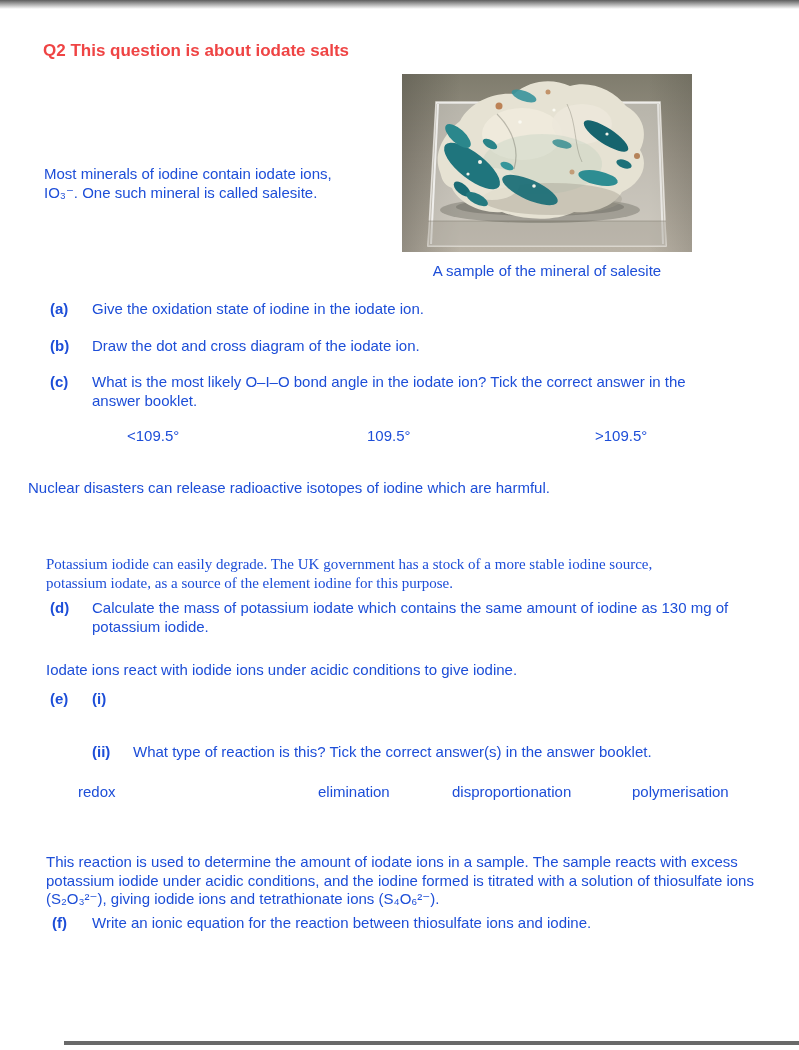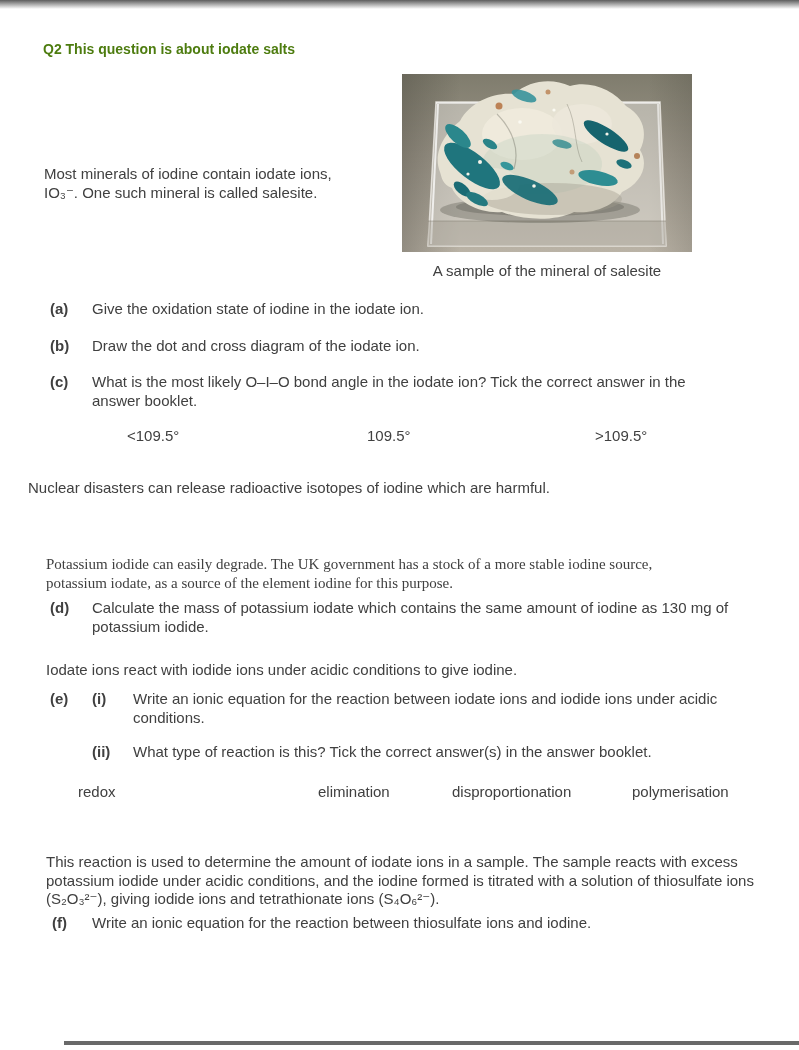--- a/index.html
+++ b/index.html
@@ -1,29 +1,29 @@
 <!DOCTYPE html>
 <html><head>
 <meta charset="utf-8">
 <style>
   html,body{margin:0;padding:0;}
   body{
     width:799px;height:1050px;background:#ffffff;overflow:hidden;position:relative;
     font-family:"Liberation Sans","DejaVu Sans",sans-serif;
   }
   .abs{position:absolute;}
-  .t{font-size:15px;line-height:18.5px;color:#404040;}
+  .t{font-size:15px;line-height:18.5px;color:#1d4ed8;}
   .edge-top{
     top:0;left:0;width:799px;height:9px;
     background:linear-gradient(to bottom, rgba(85,85,85,.95), rgba(255,255,255,0));
   }
   .edge-bottom{
     top:1041px;left:64px;width:735px;height:4px;background:#4f4f4f;opacity:.85;
   }
-  .title{left:43px;top:41px;font-size:14px;font-weight:700;color:#4d7c0f;}
+  .title{left:43px;top:41px;font-size:17px;font-weight:700;color:#ef4444;}
   .intro{left:44px;top:150px;width:300px;}
   .photo{left:402px;top:74px;width:290px;height:178px;}
   .photo svg{display:block;}
   .caption{left:402px;top:262px;width:290px;text-align:center;}
   .part{display:flex;}
   .plabel{flex:none;font-weight:700;}
   .part-a{left:50px;top:300px;}  .part-a .plabel{width:42px;}
   .part-b{left:50px;top:337px;}  .part-b .plabel{width:42px;}
   .part-c{left:50px;top:373px;}  .part-c .plabel{width:42px;} .part-c .ptext{width:636px;}
   .part-d{left:50px;top:599px;}  .part-d .plabel{width:42px;} .part-d .ptext{width:650px;}
@@ -146,21 +146,20 @@
   <div class="abs t part part-d">
     <span class="plabel">(d)</span>
     <span class="ptext">Calculate the mass of potassium iodate which contains the same amount of iodine as 130 mg of potassium iodide.</span>
   </div>
 
   <p class="abs t para-iodate">Iodate ions react with iodide ions under acidic conditions to give iodine.</p>
 
   <div class="abs t part part-e">
     <span class="plabel">(e)</span>
     <span class="sublabel">(i)</span>
-    <span class="ptext">Write an ionic equation for the reaction between iodate ions and iodide ions under acidic conditions.</span>
   </div>
 
   <div class="abs t part part-eii">
     <span class="sublabel">(ii)</span>
     <span class="ptext">What type of reaction is this? Tick the correct answer(s) in the answer booklet.</span>
   </div>
 
   <span class="abs t rxn-opt rxn-1">redox</span>
   <span class="abs t rxn-opt rxn-3">elimination</span>
   <span class="abs t rxn-opt rxn-4">disproportionation</span>

